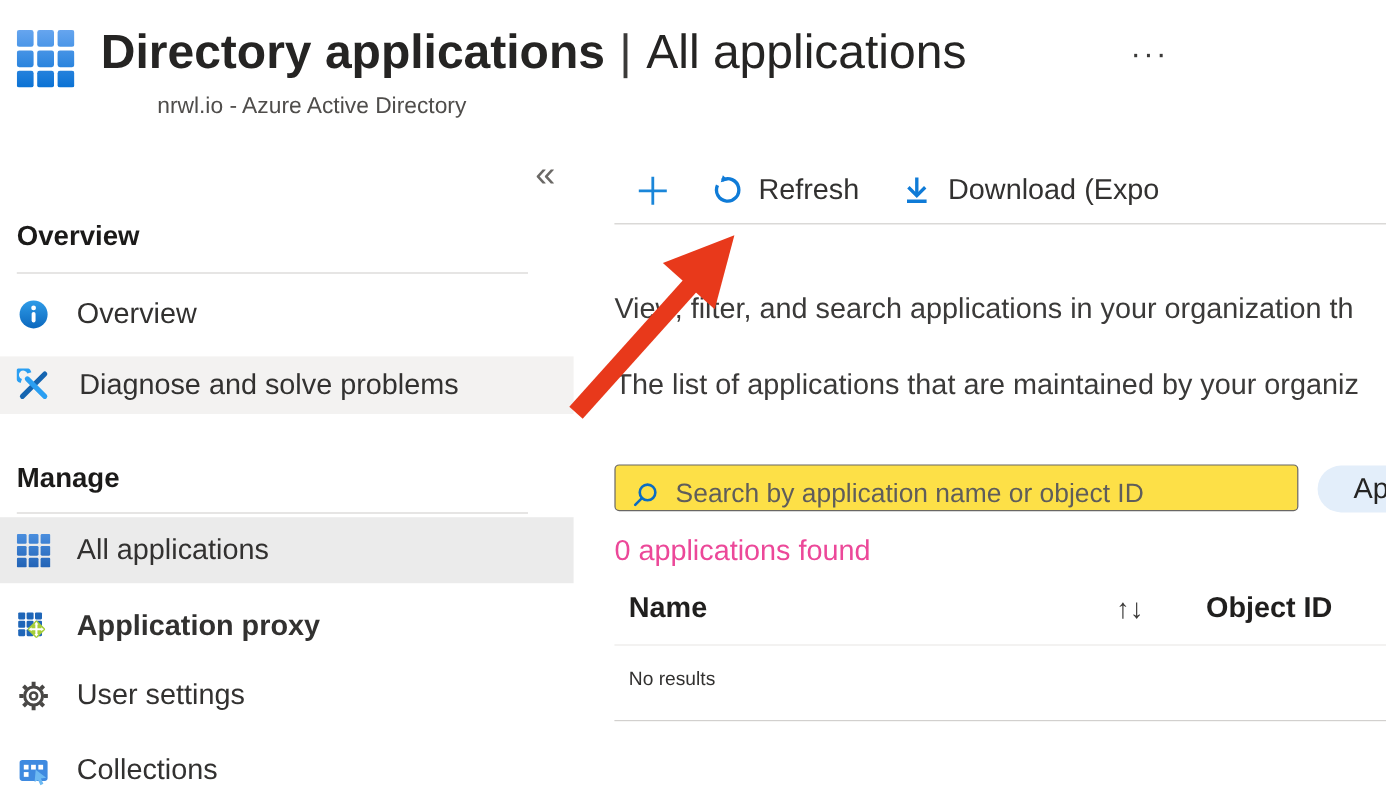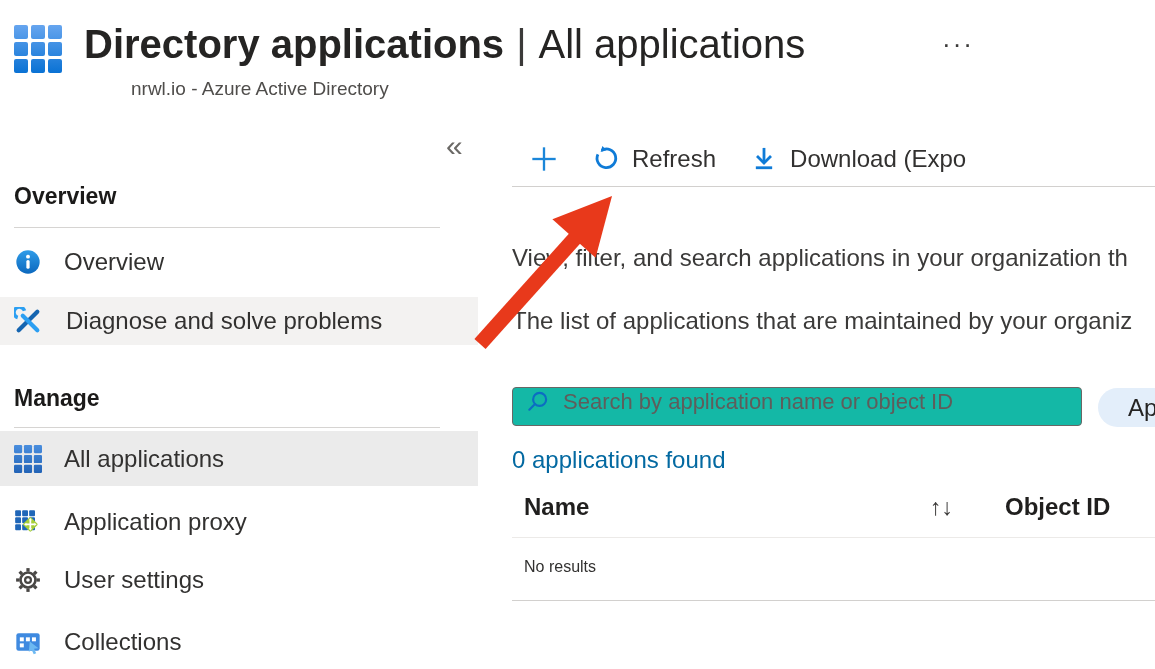--- a/index.html
+++ b/index.html
@@ -34,28 +34,28 @@
   .toolbar { left: 530px; top: 138px; height: 42px; display: flex; align-items: center; gap: 34px; white-space: nowrap; }
   .tb-btn { display: flex; align-items: center; gap: 12px; font-size: 24px; color: #323130;
             background: none; border: none; cursor: pointer; font-family: inherit; padding: 0; }
   .tb-icon { width: 28px; height: 28px; display: inline-flex; flex: none; }
   .main-divider { left: 512px; width: 643px; border-top: 1px solid #d2d0ce; height: 0; }
 
   .intro { left: 512px; font-size: 24px; color: #3b3a39; white-space: nowrap; }
 
   
   .search-box { left: 512px; top: 387px; width: 570px; height: 39px; border: 1px solid #696765;
-                border-radius: 4px; display: flex; align-items: flex-start; padding: 0 10px 0 12px; gap: 10px; background: #14b8a6; }
+                border-radius: 4px; display: flex; align-items: flex-end; padding: 0 10px 0 12px; gap: 10px; background: #fde047; }
   .search-box input { border: none; outline: none; flex: 1; font-size: 22px; color: #484644;
                       font-family: inherit; background: transparent; }
   .search-box input::placeholder { color: #5f5d5b; opacity: 1; }
   .filter-pill { left: 1098px; top: 388px; height: 39px; width: 140px; border-radius: 20px;
                  background: #e3eefa; border: none; cursor: pointer; font-family: inherit;
                  font-size: 24px; color: #252423; display: flex; align-items: center; padding-left: 30px; }
-  .count { left: 512px; top: 446px; font-size: 24px; color: #0369a1; }
+  .count { left: 512px; top: 446px; font-size: 24px; color: #ec4899; }
 
   
   .th { top: 493px; font-size: 24px; font-weight: 700; color: #201f1e; cursor: pointer; background: none; border: none; font-family: inherit; padding: 0; }
   .sort-glyph { left: 930px; top: 494px; font-size: 23px; color: #3b3a39; cursor: pointer; }
   .thead-divider { left: 512px; top: 537px; width: 643px; border-top: 1px solid #eceae8; height: 0; }
   .no-results { left: 524px; top: 558px; font-size: 16px; color: #323130; }
   .tbottom-divider { left: 512px; top: 600px; width: 643px; border-top: 1px solid #d2d0ce; height: 0; }
 
   .annotation-layer { left: 0; top: 0; width: 1155px; height: 669px; pointer-events: none; z-index: 6; }
 </style>
@@ -145,21 +145,21 @@
             <rect x="17" y="8.5" width="7" height="7" rx="1"></rect>
           <rect x="0" y="17" width="7" height="7" rx="1"></rect>
             <rect x="8.5" y="17" width="7" height="7" rx="1"></rect>
             <rect x="17" y="17" width="7" height="7" rx="1"></rect>
         </g>
       </svg>
     </span>
     <span>All applications</span>
   </div>
 
-  <div class="abs nav-item" style="top:497px;">
+  <div class="abs nav-item" style="top:497px;font-weight:bold;">
     <span class="nav-icon">
       <svg width="28" height="28" viewBox="0 0 24 24">
         <g fill="#1f66b8">
           <rect x="1" y="2" width="5" height="5" rx="0.8"></rect>
             <rect x="7" y="2" width="5" height="5" rx="0.8"></rect>
             <rect x="13" y="2" width="5" height="5" rx="0.8"></rect>
           <rect x="1" y="8" width="5" height="5" rx="0.8"></rect>
             <rect x="7" y="8" width="5" height="5" rx="0.8"></rect>
             <rect x="13" y="8" width="5" height="5" rx="0.8"></rect>
           <rect x="1" y="14" width="5" height="5" rx="0.8"></rect>

